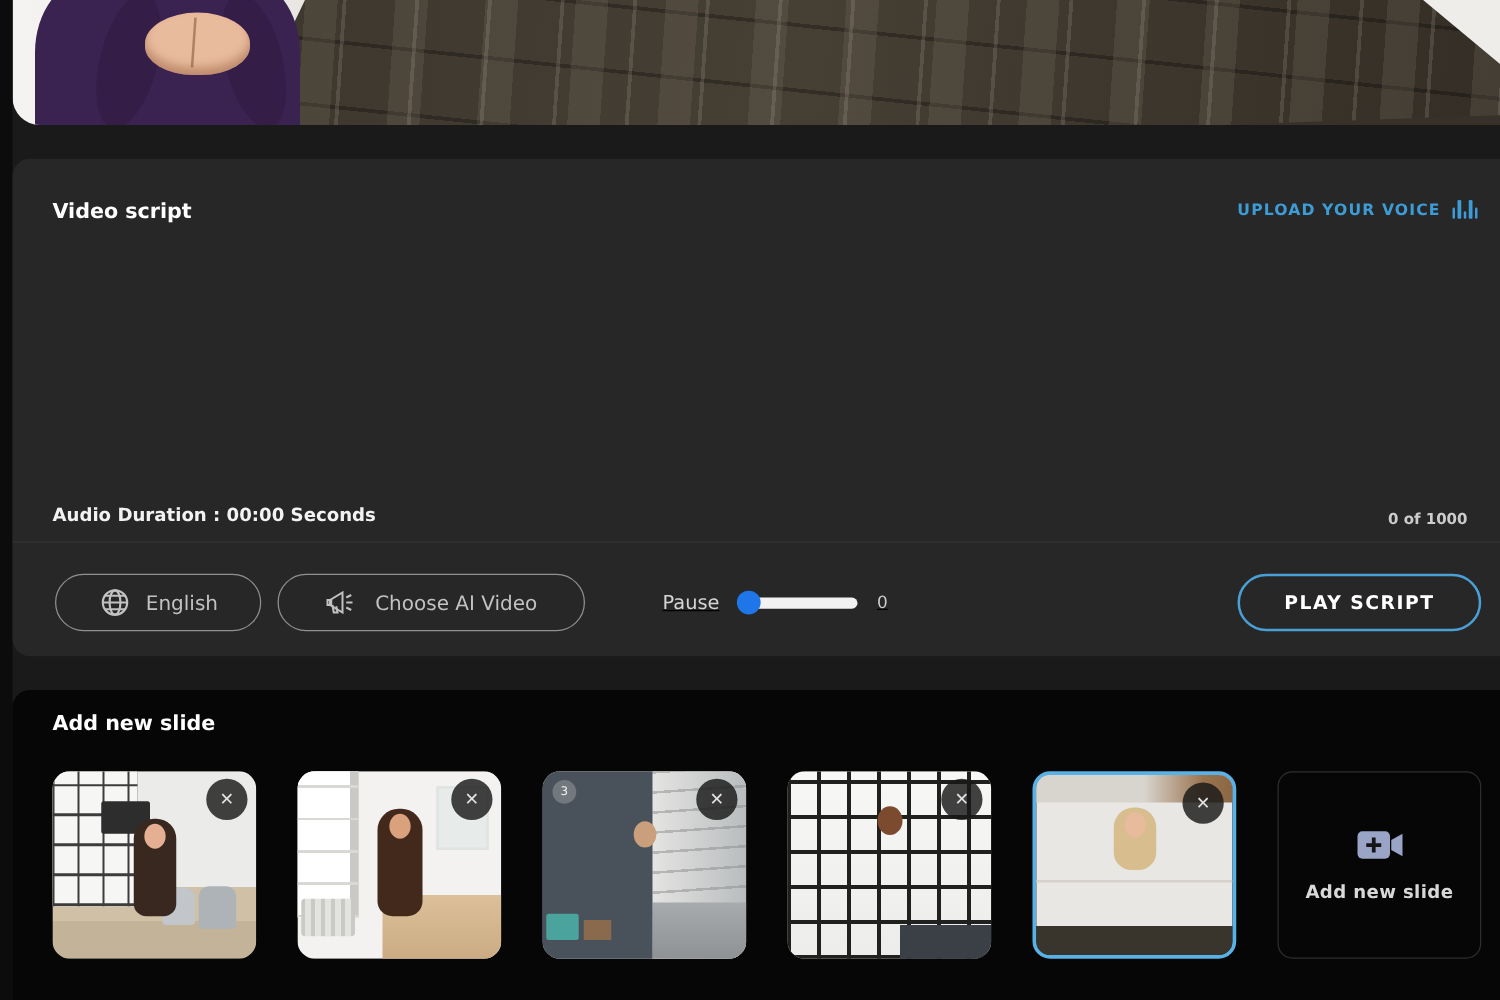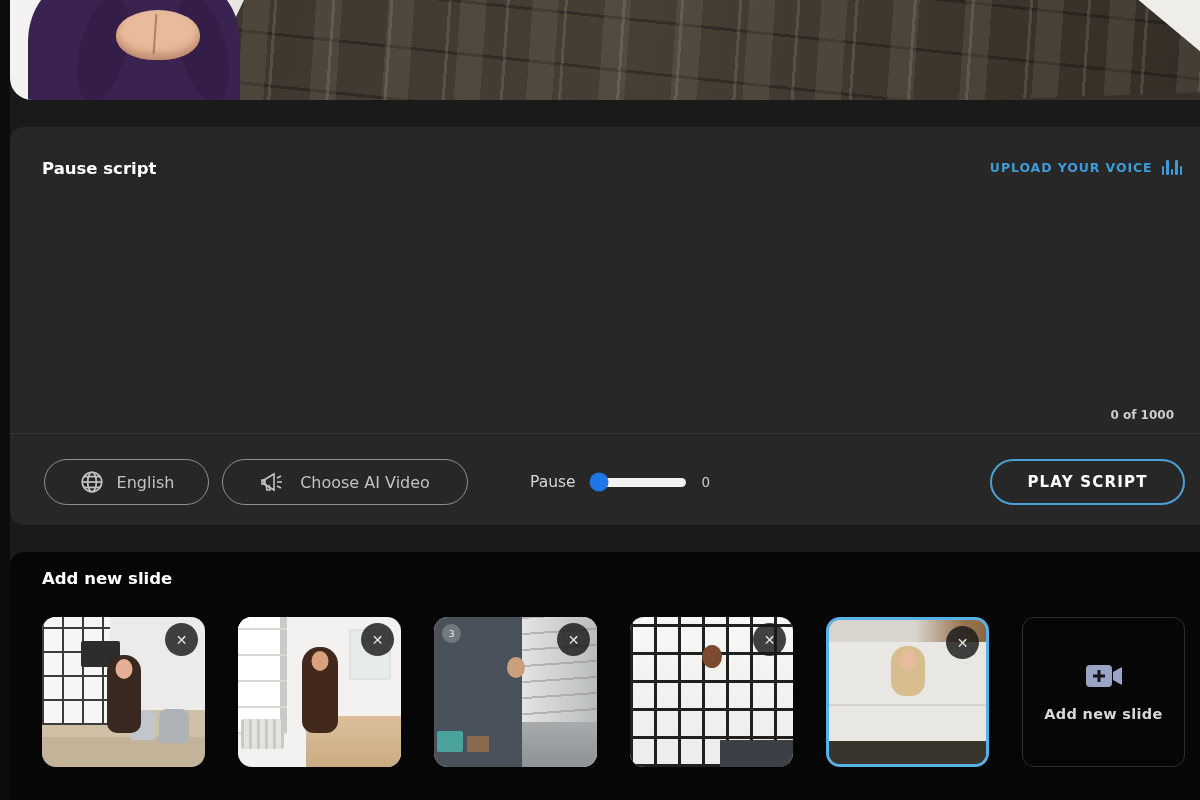--- a/index.html
+++ b/index.html
@@ -63,21 +63,21 @@
 
   .pill-btn { position:absolute; top:332px; height:46px; border:1.5px solid #909090; border-radius:24px;
               background:transparent; color:#c2c2c2; font-size:16px;
               font-family:"DejaVu Sans","Liberation Sans",sans-serif;
               display:flex; align-items:center; justify-content:center; gap:12px; cursor:pointer; }
   .btn-language { left:34px; width:165px; }
   .btn-voice { left:212px; width:246px; }
   .pill-btn svg { flex:0 0 auto; }
 
   .slider-group { position:absolute; top:332px; height:46px; display:flex; align-items:center; }
-  .sg-pause { left:520px; }
+  .sg-pause { left:520px;text-decoration:underline; }
   .sg-speed { left:742px; }
   .slider-label { color:#d5d5d5; font-size:15.5px; margin-right:16px; }
   .slider-track { position:relative; width:94px; height:9px; background:#f2f2f2; border-radius:5px; }
   .slider-fill { position:absolute; left:0; top:0; height:100%; background:#1e76e8; border-radius:5px; }
   .slider-thumb { position:absolute; top:50%; width:19px; height:19px; background:#1e76e8;
                   border-radius:50%; transform:translate(-50%,-50%); cursor:pointer; }
   .fill-0 { width:8%; } .thumb-0 { left:8%; }
   .fill-62 { width:62%; } .thumb-62 { left:62%; }
   .slider-value { color:#cccccc; font-size:13.5px; margin-left:16px; }
 
@@ -178,34 +178,35 @@
     <div class="wall-left"></div>
     <div class="wall-right"></div>
     <div class="avatar-torso">
       <div class="avatar-arm-l"></div>
       <div class="avatar-arm-r"></div>
       <div class="avatar-hands"></div>
     </div>
   </div>
 
   <div class="script-panel">
-    <div class="script-title">Pause script</div>
+    <div class="script-title">Video script</div>
 
     <div class="upload-voice">
       <span>UPLOAD YOUR VOICE</span>
       <span class="wave-icon">
           <i></i>
           <i></i>
           <i></i>
           <i></i>
           <i></i>
         </span>
     </div>
 
 
+    <div class="audio-duration">Audio Duration : 00:00 Seconds</div>
     <div class="char-count">0 of 1000</div>
 
     <div class="controls-divider"></div>
 
     <button class="pill-btn btn-language">
       <svg width="26" height="26" viewBox="0 0 24 24" fill="none" stroke="#c2c2c2" stroke-width="1.6">
         <circle cx="12" cy="12" r="9"></circle>
           <ellipse cx="12" cy="12" rx="4" ry="9"></ellipse>
         <line x1="3" y1="12" x2="21" y2="12"></line>
           <line x1="4.3" y1="7" x2="19.7" y2="7"></line>

